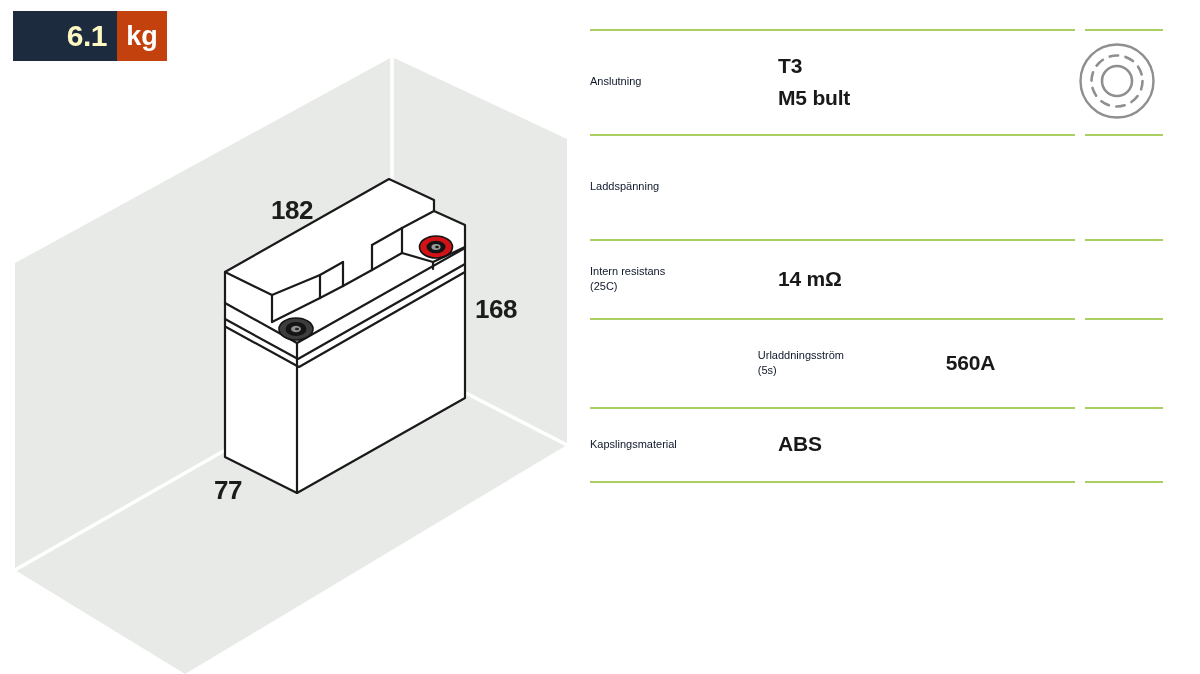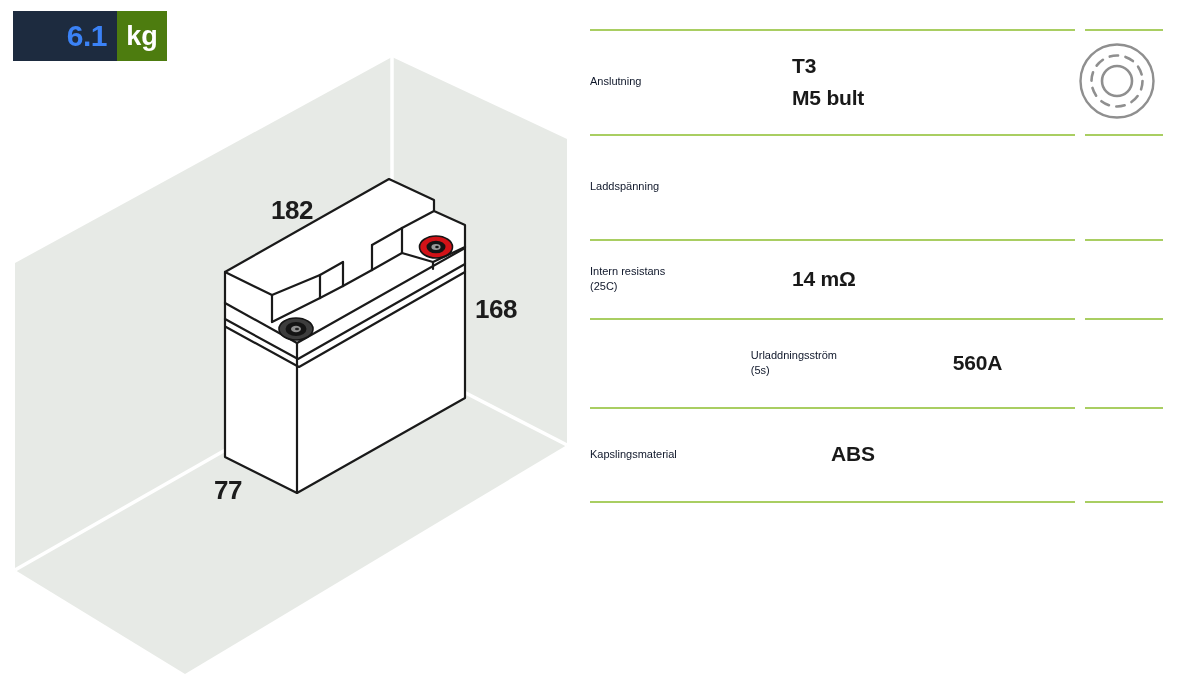--- a/index.html
+++ b/index.html
@@ -8,43 +8,43 @@
   #stage { position: relative; width: 1200px; height: 674px; background: #fff; }
 
   
   #diagram-svg { position: absolute; left: 0; top: 0; width: 600px; height: 674px; }
 
   .dim-label { font-size: 26px; font-weight: 600; fill: #1c1c1c; letter-spacing: -0.5px; }
 
   
   .weight-badge { position: absolute; left: 13px; top: 11px; height: 50px; display: flex; }
   .weight-badge .wb-value { width: 104px; height: 50px; display: flex; align-items: center;
-    justify-content: flex-end; padding-right: 10px; color: #3b82f6; font-size: 30px;
+    justify-content: flex-end; padding-right: 10px; color: #fef9c3; font-size: 30px;
     font-weight: 700; letter-spacing: -0.5px; }
   .weight-badge .wb-unit { width: 50px; height: 50px; display: flex; align-items: center;
     justify-content: center; color: #fff; font-size: 27px; font-weight: 700; }
 
   
   .spec-table { position: absolute; left: 590px; top: 29px; width: 573px; }
   .spec-row { position: relative; display: flex; align-items: center; }
   .spec-row::before { content: ""; position: absolute; top: 0; left: 0; width: 485px; height: 2px; }
   .spec-row::after  { content: ""; position: absolute; top: 0; left: 495px; width: 78px; height: 2px; }
   .table-cap { position: relative; height: 2px; }
   .table-cap::before { content: ""; position: absolute; top: 0; left: 0; width: 485px; height: 2px; }
   .table-cap::after  { content: ""; position: absolute; top: 0; left: 495px; width: 78px; height: 2px; }
 
   .r1 { height: 105px; } .r2 { height: 105px; } .r3 { height: 79px; }
-  .r4 { height: 89px; justify-content: center; }  .r5 { height: 94px; gap: 39px; } .r6 { height: 72px; }
+  .r4 { height: 89px; justify-content: center; }  .r5 { height: 74px; } .r6 { height: 72px; }
   .r7 { height: 70px; }
 
   .spec-label { width: 188px; font-size: 11px; line-height: 1.32; color: #0f172a; }
   .spec-value { font-size: 21px; line-height: 1.5; color: #191919; font-weight: 600;
     letter-spacing: -0.2px; }
   .spec-value .v2:empty { display: none; }
-  .spec-value span { display: block; margin-left: 14px; }
+  .spec-value span { display: block; }
 
   .terminal-icon { position: absolute; left: 487px; top: 12px; width: 80px; height: 80px; }
 </style>
 <style>.spec-row::before,.spec-row::after,.table-cap::before,.table-cap::after{background:#a9ce62;}</style></head>
 <body>
 
 <div id="stage">
 
   <svg id="diagram-svg" viewBox="0 0 600 674">
 
@@ -106,21 +106,21 @@
       </g>
     </g>
 
     <text class="dim-label" x="292" y="219" text-anchor="middle">182</text>
     <text class="dim-label" x="496" y="318" text-anchor="middle">168</text>
     <text class="dim-label" x="228" y="499" text-anchor="middle">77</text>
   </svg>
 
   <div class="weight-badge">
     <div class="wb-value" style="background:#1d2b3f">6.1</div>
-    <div class="wb-unit" style="background:#4d7c0f">kg</div>
+    <div class="wb-unit" style="background:#c2410c">kg</div>
   </div>
 
   <div class="spec-table">
 
     <div class="spec-row r1">
       <div class="spec-label">
         <span>Anslutning</span>
       </div>
       <div class="spec-value">
         <span>T3</span>

